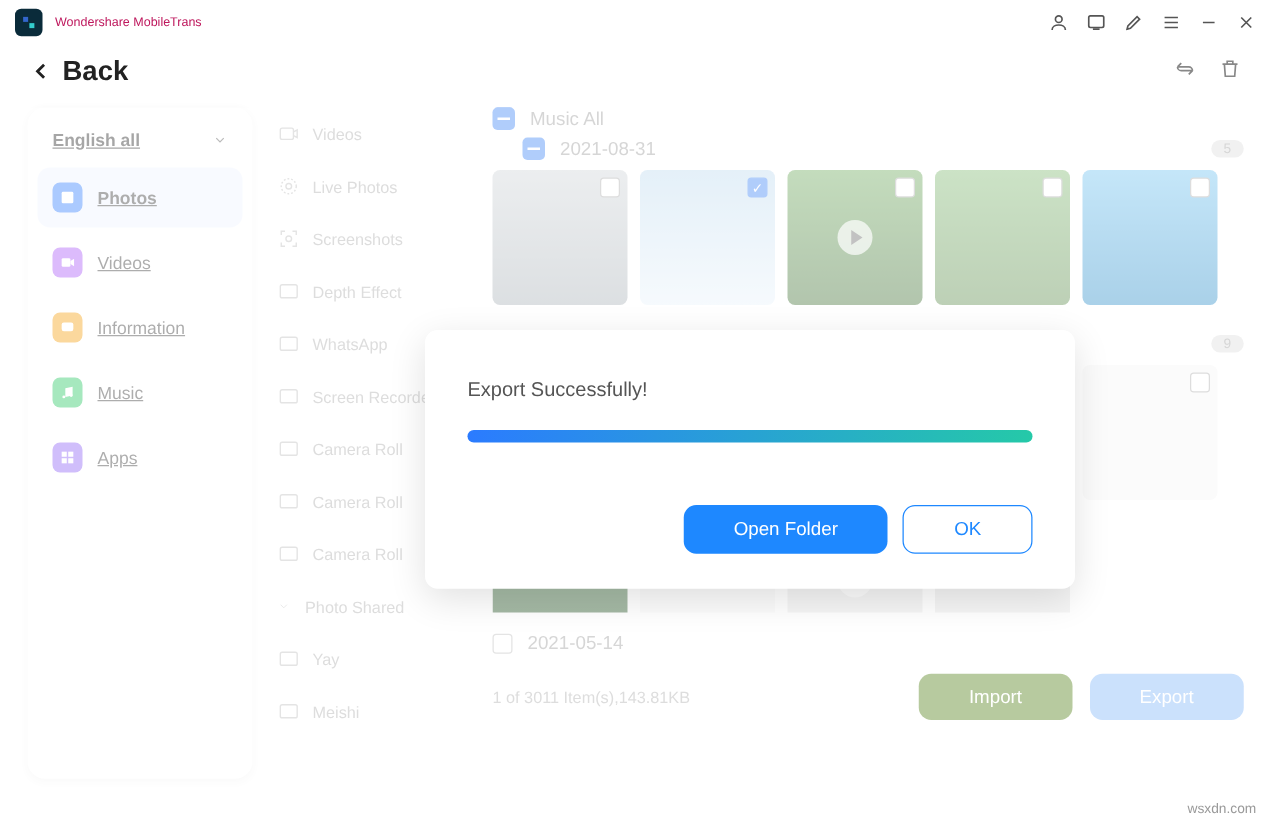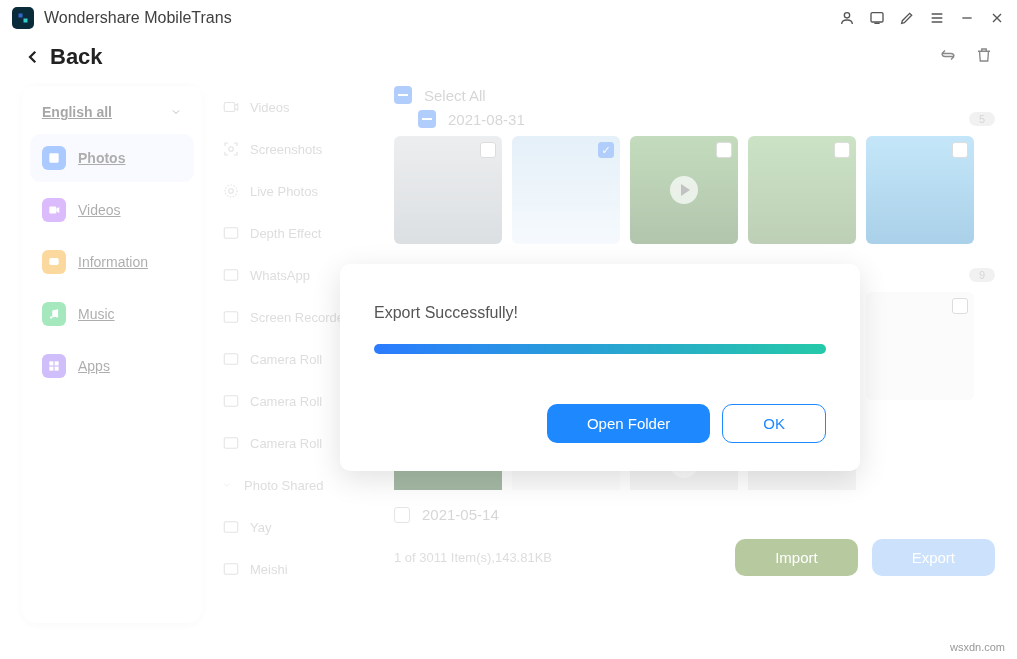--- a/index.html
+++ b/index.html
@@ -1,21 +1,21 @@
 <!DOCTYPE html>
 <html><head>
 <meta charset="utf-8">
 <style>
 * { box-sizing: border-box; margin: 0; padding: 0; font-family: -apple-system, BlinkMacSystemFont, "Segoe UI", Arial, sans-serif; }
 body { width: 1017px; height: 659px; background: #fff; position: relative; overflow: hidden; }
 
 .titlebar { display: flex; align-items: center; height: 36px; padding: 0 12px; }
 .app-logo { width: 22px; height: 22px; background: #0a2b3a; border-radius: 5px; display: flex; align-items: center; justify-content: center; margin-right: 10px; }
 .app-logo svg { width: 12px; height: 12px; }
-.app-title { font-size: 16px; color: #404040; }
+.app-title { font-size: 10px; color: #be185d; }
 .titlebar-right { margin-left: auto; display: flex; gap: 14px; align-items: center; }
 .titlebar-right span { color: #555; cursor: pointer; display: flex; }
 
 .header { display: flex; align-items: center; padding: 8px 24px 16px; }
 .back-btn { display: flex; align-items: center; gap: 8px; font-size: 22px; font-weight: 600; color: #222; cursor: pointer; }
 .back-btn svg { width: 18px; height: 18px; }
 .header-right { margin-left: auto; display: flex; gap: 18px; }
 .header-right span { color: #777; cursor: pointer; }
 
 .body { display: flex; padding: 0 22px 22px; height: calc(100% - 100px); position: relative; }
@@ -202,31 +202,31 @@
   <div class="sidebar2">
     <div class="s2-item">
         <svg viewBox="0 0 24 24">
           <rect x="3" y="6" width="14" height="12" rx="2"></rect>
           <path d="M17 10l4-2v8l-4-2"></path>
         </svg>
         <span>Videos</span>
       </div>
     <div class="s2-item">
         <svg viewBox="0 0 24 24">
+          <circle cx="12" cy="12" r="3"></circle>
+          <circle cx="12" cy="12" r="8" stroke-dasharray="2 2"></circle>
+        </svg>
+        <span>Live Photos</span>
+      </div>
+    <div class="s2-item">
+        <svg viewBox="0 0 24 24">
           <path d="M4 8V4h4M20 8V4h-4M4 16v4h4M20 16v4h-4"></path>
           <circle cx="12" cy="12" r="3"></circle>
         </svg>
         <span>Screenshots</span>
-      </div>
-    <div class="s2-item">
-        <svg viewBox="0 0 24 24">
-          <circle cx="12" cy="12" r="3"></circle>
-          <circle cx="12" cy="12" r="8" stroke-dasharray="2 2"></circle>
-        </svg>
-        <span>Live Photos</span>
       </div>
     <div class="s2-item">
         <svg viewBox="0 0 24 24">
           <rect x="3" y="5" width="18" height="14" rx="2"></rect>
         </svg>
         <span>Depth Effect</span>
       </div>
     <div class="s2-item">
         <svg viewBox="0 0 24 24">
           <rect x="3" y="5" width="18" height="14" rx="2"></rect>
@@ -273,21 +273,21 @@
         <svg viewBox="0 0 24 24">
           <rect x="3" y="5" width="18" height="14" rx="2"></rect>
         </svg>
         <span>Meishi</span>
       </div>
   </div>
 
   <div class="main">
     <div class="select-row">
       <div class="check-indet"></div>
-      <span class="select-txt">Select All</span>
+      <span class="select-txt">Music All</span>
     </div>
     <div class="date-row">
       <div class="check-indet"></div>
       <span class="select-txt">2021-08-31</span>
       <span class="date-count">5</span>
     </div>
     <div class="thumb-row">
       <div class="thumb person">
           <div class="cbox"></div>
         </div>

